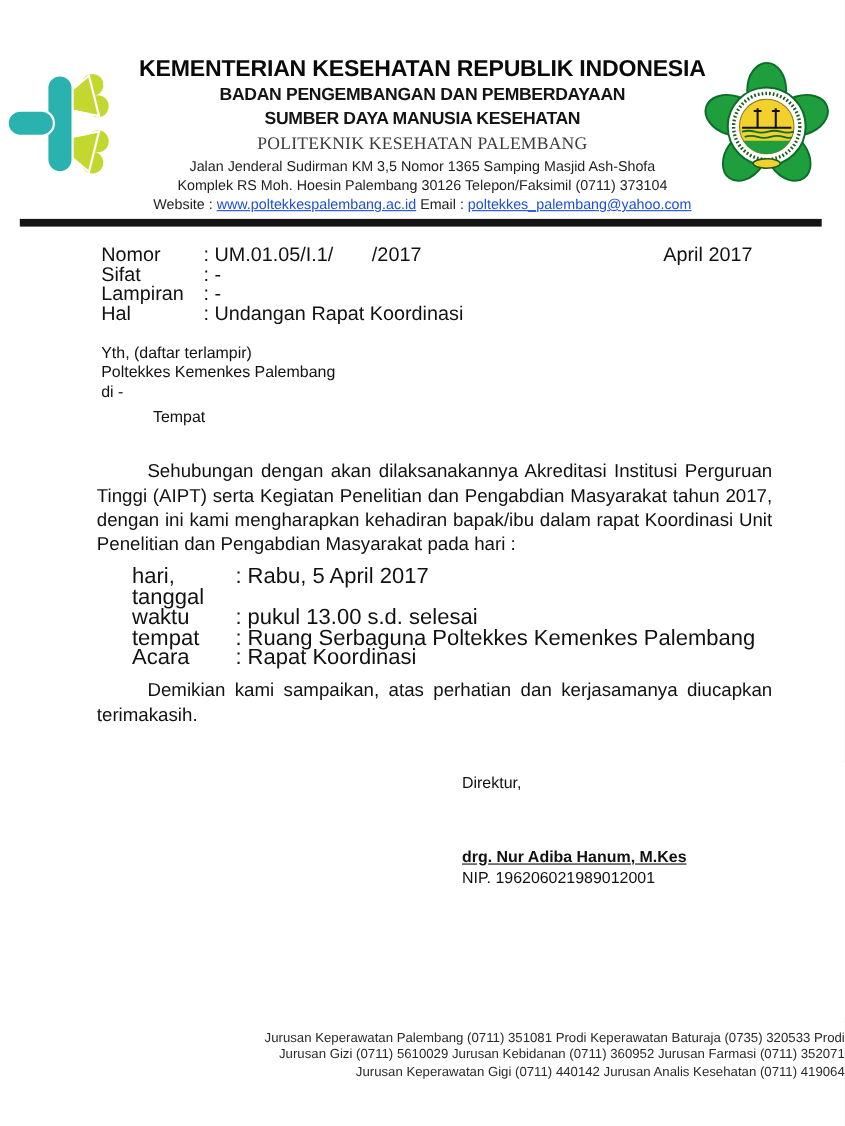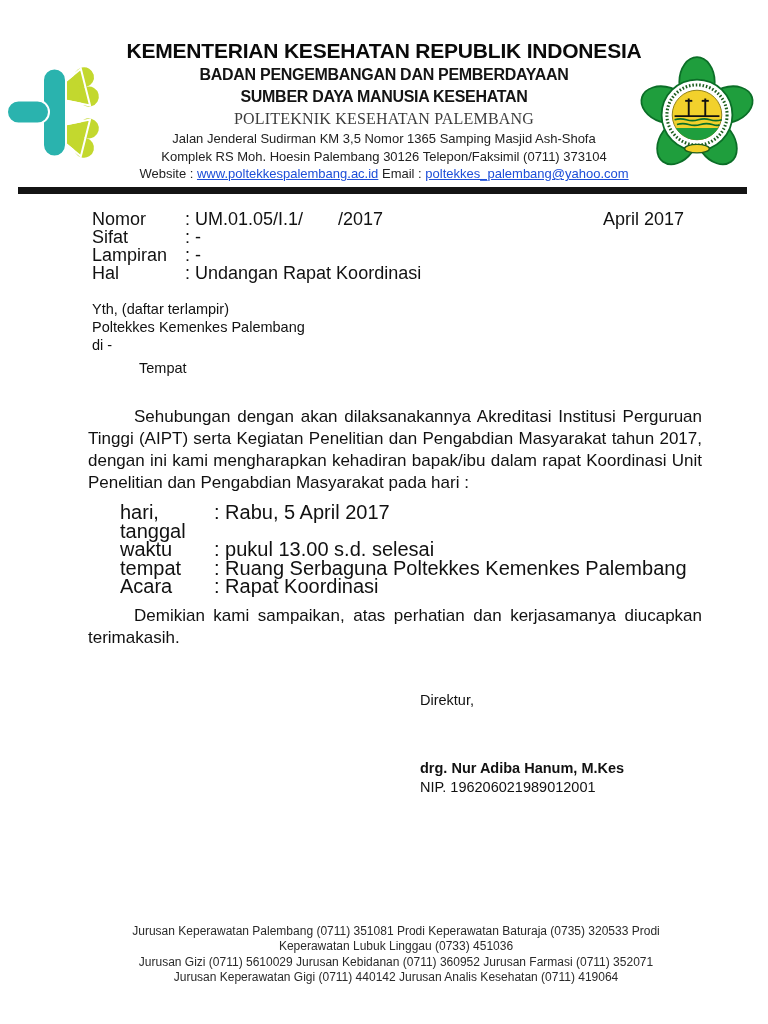--- a/index.html
+++ b/index.html
@@ -4,21 +4,21 @@
 <style>
   * { margin:0; padding:0; box-sizing:border-box; }
   html,body { background:#e8e8e8; }
   .page {
     position:relative; width:768px; height:1024px; margin:0 auto;
     background:#ffffff; overflow:hidden;
     font-family:"Liberation Sans","DejaVu Sans",sans-serif;
     color:#111;
   }
   
-  .letterhead { position:relative; padding-top:38px; text-align:center; }
+  .letterhead { position:relative; padding-top:50px; text-align:center; }
   .lh-text { width:560px; margin:0 auto; }
   .ministry  { font-size:21px; font-weight:bold; letter-spacing:-0.2px; line-height:26px; color:#0a0a0a; }
   .agency    { font-size:16px; font-weight:bold; letter-spacing:-0.3px; line-height:22px; color:#141414; }
   .institution { font-size:16px; font-weight:normal; letter-spacing:0.2px; line-height:21px; color:#3c3c3c;font-family:Liberation Serif, serif; }
   .addr { font-size:13px; line-height:17px; color:#222; margin-top:1px; }
   .webline { font-size:13px; line-height:17px; color:#222; }
   .weblink { color:#1d4ed8; text-decoration:underline; }
   .logo-left  { position:absolute; left:6px;  top:60px; width:100px; height:105px; }
   .logo-right { position:absolute; left:638px; top:56px; width:118px; height:118px; }
   
@@ -34,23 +34,23 @@
   .recipient .indent { padding-left:47px; margin-top:5px; }
   
   .para { margin:0 66px 0 88px; font-size:17px; line-height:22px; text-align:justify; text-indent:46px; }
   .para-1 { margin-top:29px; }
   .para-2 { margin-top:9px; }
   .details { margin:9px 68px 0 120px; font-size:20px; line-height:18.5px; }
   .detail-row { display:flex; }
   .detail-label { width:94px; flex:0 0 94px; }
   
   .signature { margin:42px 0 0 420px; font-size:14.5px; line-height:19px; }
-  .sig-name { margin-top:49px; font-weight:bold; }
+  .sig-name { margin-top:49px; font-weight:bold;text-decoration:underline; }
   
-  .footer { margin-top:127px; text-align:center; font-size:12px; line-height:15.5px; color:#2a2a2a;padding-left:24px; }
+  .footer { margin-top:127px; text-align:right; font-size:12px; line-height:15.5px; color:#2a2a2a;padding-left:24px; }
 </style>
 </head>
 <body>
 
 <div class="page">
 
   <div class="letterhead">
 
     <svg class="logo-left" viewBox="0 0 100 100" aria-hidden="true">
 
@@ -165,18 +165,17 @@
   <p class="para para-2">Demikian kami sampaikan, atas perhatian dan kerjasamanya diucapkan terimakasih.</p>
 
   <div class="signature">
     <div>Direktur,</div>
     <div class="sig-name">drg. Nur Adiba Hanum, M.Kes</div>
     <div>NIP. 196206021989012001</div>
   </div>
 
   <div class="footer">
     <div>Jurusan Keperawatan Palembang (0711) 351081 Prodi Keperawatan Baturaja (0735) 320533 Prodi</div>
-    <div>Keperawatan Lubuk Linggau (0733) 451036</div>
     <div>Jurusan Gizi (0711) 5610029 Jurusan Kebidanan (0711) 360952 Jurusan Farmasi (0711) 352071</div>
     <div>Jurusan Keperawatan Gigi (0711) 440142 Jurusan Analis Kesehatan (0711) 419064</div>
   </div>
 
 </div>
 
 </body></html>

